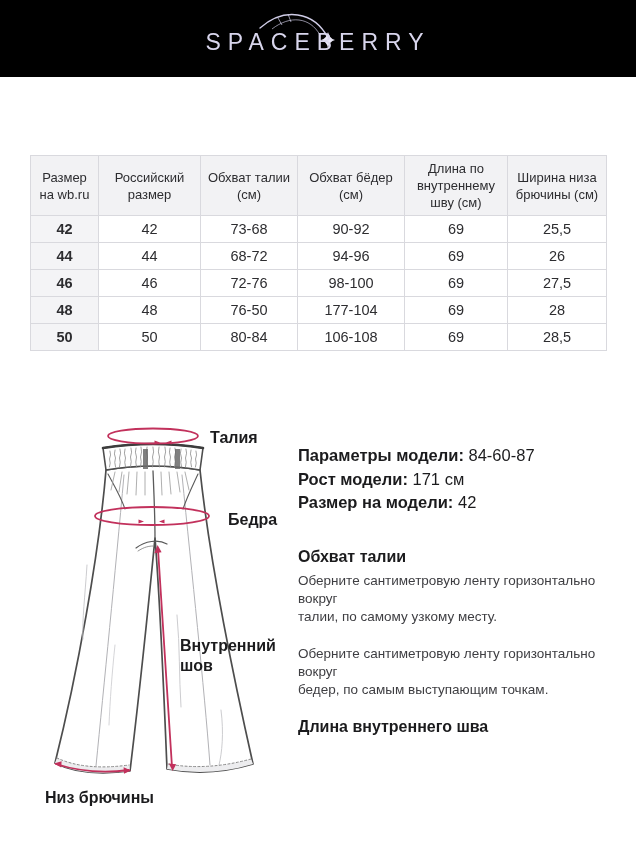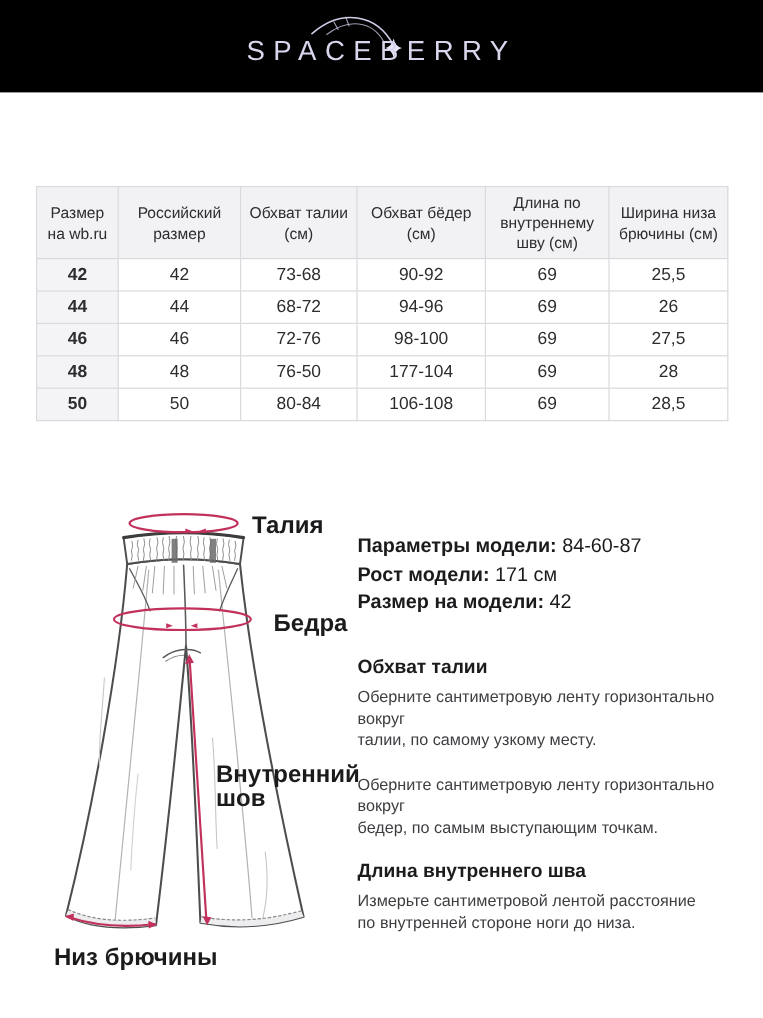--- a/index.html
+++ b/index.html
@@ -25,21 +25,21 @@
     background:#f2f2f4; font-weight:400; font-size:13px; line-height:17px;
     color:#2d2d30; height:48px; padding:4px 5px;
   }
   .size-table td {
     font-size:14.5px; color:#2d2d30; height:22px; padding:2px 4px; background:#ffffff;
   }
   .size-table td.first { background:#f4f4f6; font-weight:700; }
 
   
   .diagram { position:absolute; left:25px; top:415px; width:290px; height:410px; }
-  .dlabel { position:absolute; font-weight:700; font-size:20px; line-height:20px; color:#1b1b1d; }
+  .dlabel { position:absolute; font-weight:700; font-size:16px; line-height:20px; color:#1b1b1d; }
   .dlabel.waist  { left:185px; top:13px; }
   .dlabel.hips   { left:203px; top:95px; }
   .dlabel.inseam { left:155px; top:221px; width:96px; }
   .dlabel.hem    { left:20px;  top:373px; }
 
   
   .info { position:absolute; left:298px; top:444px; width:328px; }
   .model-line { font-size:16.5px; line-height:23.5px; color:#1b1b1d; }
   .ml-label { font-weight:700;margin-top:36px; }
   .section { margin-top:19px; }
@@ -235,16 +235,14 @@
     <h3>Обхват талии</h3>
     <p>Оберните сантиметровую ленту горизонтально вокруг
 талии, по самому узкому месту.</p>
   </div>
   <div class="section">
     <p>Оберните сантиметровую ленту горизонтально вокруг
 бедер, по самым выступающим точкам.</p>
   </div>
   <div class="section">
     <h3>Длина внутреннего шва</h3>
-    <p>Измерьте сантиметровой лентой расстояние
-по внутренней стороне ноги до низа.</p>
   </div>
 </div>
 
 </body></html>

